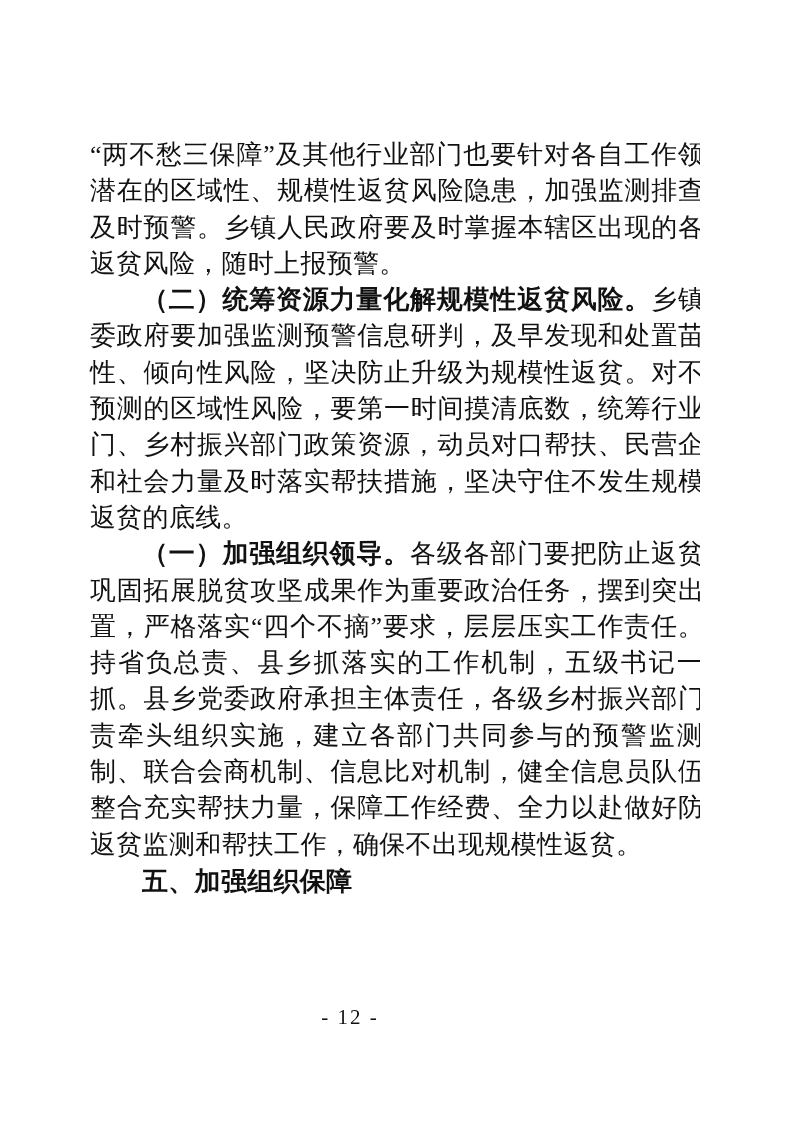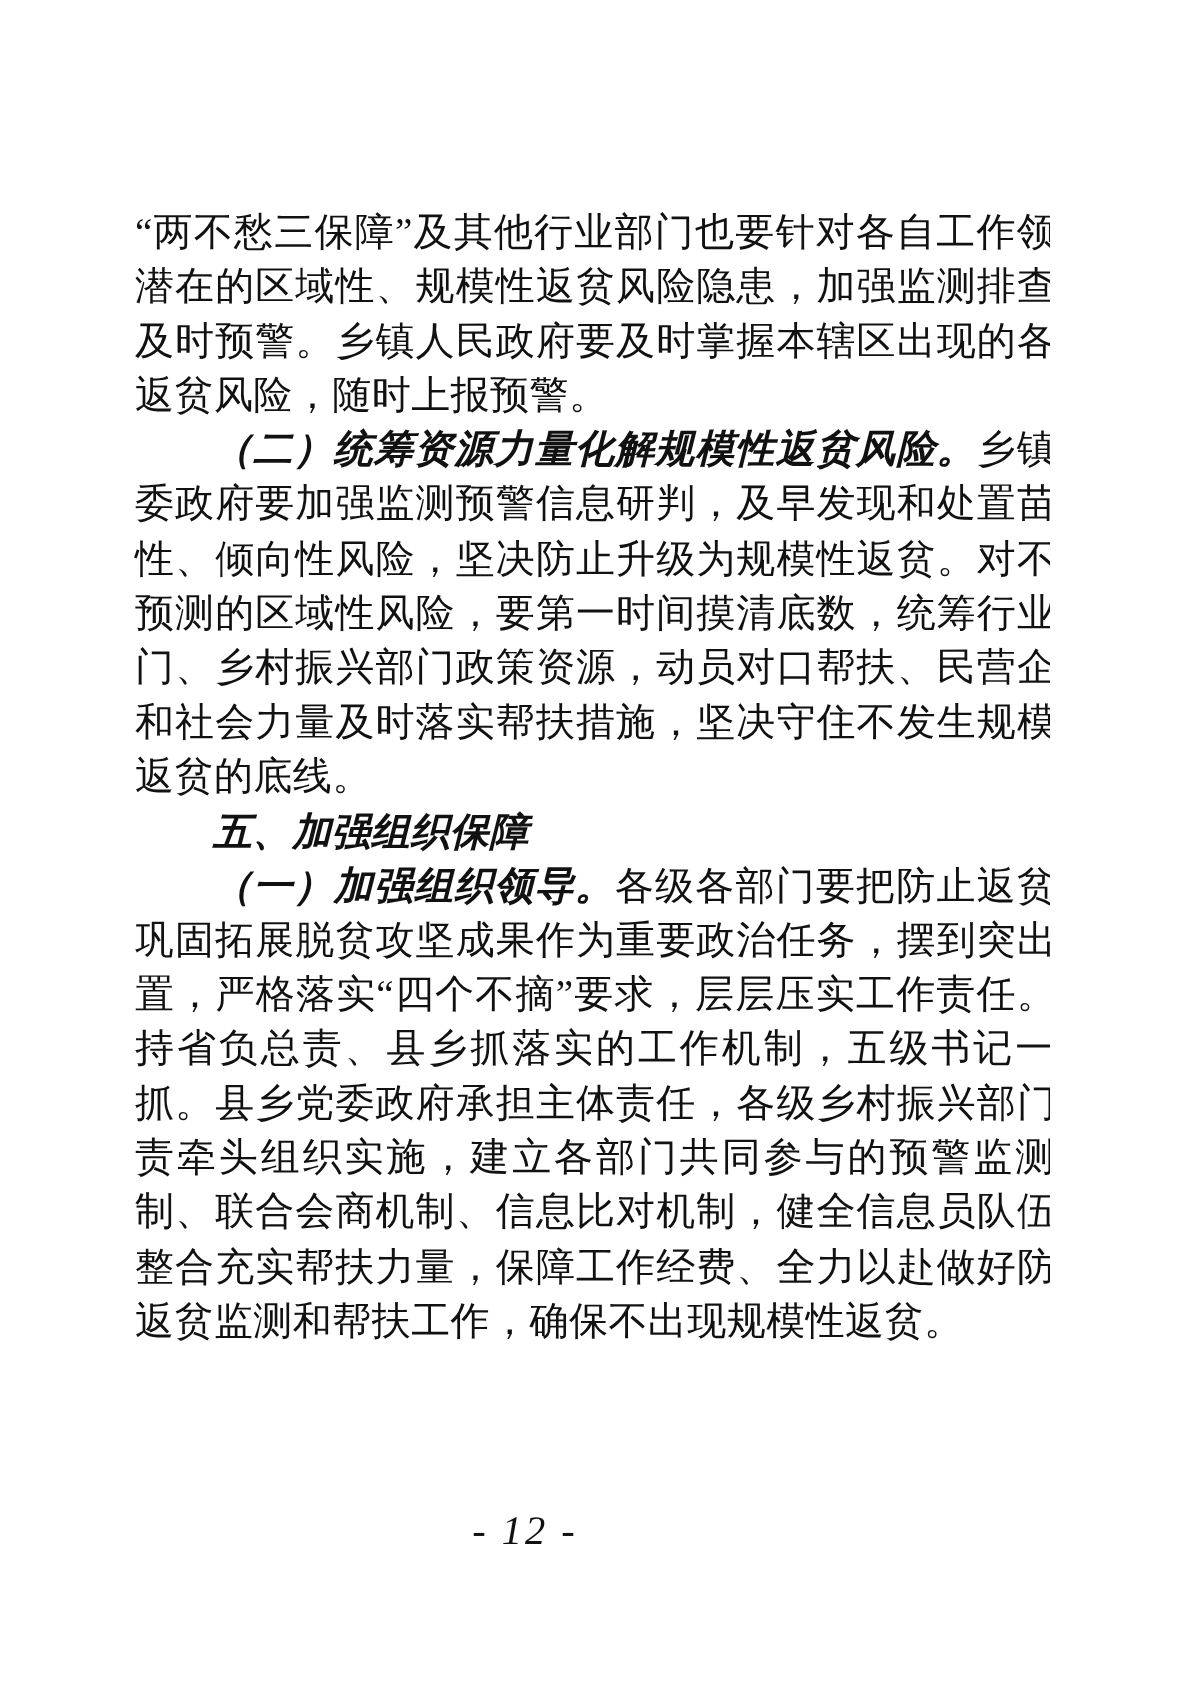--- a/index.html
+++ b/index.html
@@ -36,43 +36,41 @@
   .para.indent {
     text-indent: 2em;
   }
   .para.heading {
     font-weight: bold;
     font-family: "Liberation Sans", sans-serif;
     text-align: left;
   }
   .bold-lead {
     font-weight: bold;
-    font-style: italic;
   }
   .page-footer {
     position: absolute;
     left: 0;
     top: 1005px;
     width: 100%;
     text-align: center;
   }
   .page-number {
-    font-size: 27px;
+    font-size: 21px;
     letter-spacing: 2px;
     font-family: "Liberation Serif", serif;
     color: #111111;
-    font-style: italic;
   }
 </style>
 </head>
 <body>
 
 <div class="page">
   <div class="doc-body">
       <p class="para"><span>“两不愁三保障”及其他行业部门也要针对各自工作领域潜在的区域性、规模性返贫风险隐患，加强监测排查、及时预警。乡镇人民政府要及时掌握本辖区出现的各类返贫风险，随时上报预警。</span></p>
       <p class="para indent"><span class="bold-lead">（二）统筹资源力量化解规模性返贫风险。</span><span>乡镇党委政府要加强监测预警信息研判，及早发现和处置苗头性、倾向性风险，坚决防止升级为规模性返贫。对不可预测的区域性风险，要第一时间摸清底数，统筹行业部门、乡村振兴部门政策资源，动员对口帮扶、民营企业和社会力量及时落实帮扶措施，坚决守住不发生规模性返贫的底线。</span></p>
+      <p class="para indent"><span class="bold-lead">（一）加强组织领导。</span><span>各级各部门要把防止返贫、巩固拓展脱贫攻坚成果作为重要政治任务，摆到突出位置，严格落实“四个不摘”要求，层层压实工作责任。坚持省负总责、县乡抓落实的工作机制，五级书记一起抓。县乡党委政府承担主体责任，各级乡村振兴部门负责牵头组织实施，建立各部门共同参与的预警监测机制、联合会商机制、信息比对机制，健全信息员队伍，整合充实帮扶力量，保障工作经费、全力以赴做好防止返贫监测和帮扶工作，确保不出现规模性返贫。</span></p>
       <p class="para indent heading"><span class="bold-lead">五、加强组织保障</span></p>
-      <p class="para indent"><span class="bold-lead">（一）加强组织领导。</span><span>各级各部门要把防止返贫、巩固拓展脱贫攻坚成果作为重要政治任务，摆到突出位置，严格落实“四个不摘”要求，层层压实工作责任。坚持省负总责、县乡抓落实的工作机制，五级书记一起抓。县乡党委政府承担主体责任，各级乡村振兴部门负责牵头组织实施，建立各部门共同参与的预警监测机制、联合会商机制、信息比对机制，健全信息员队伍，整合充实帮扶力量，保障工作经费、全力以赴做好防止返贫监测和帮扶工作，确保不出现规模性返贫。</span></p>
     </div>
   <div class="page-footer">
     <span class="page-number">- 12 -</span>
   </div>
 </div>
 
 </body></html>

